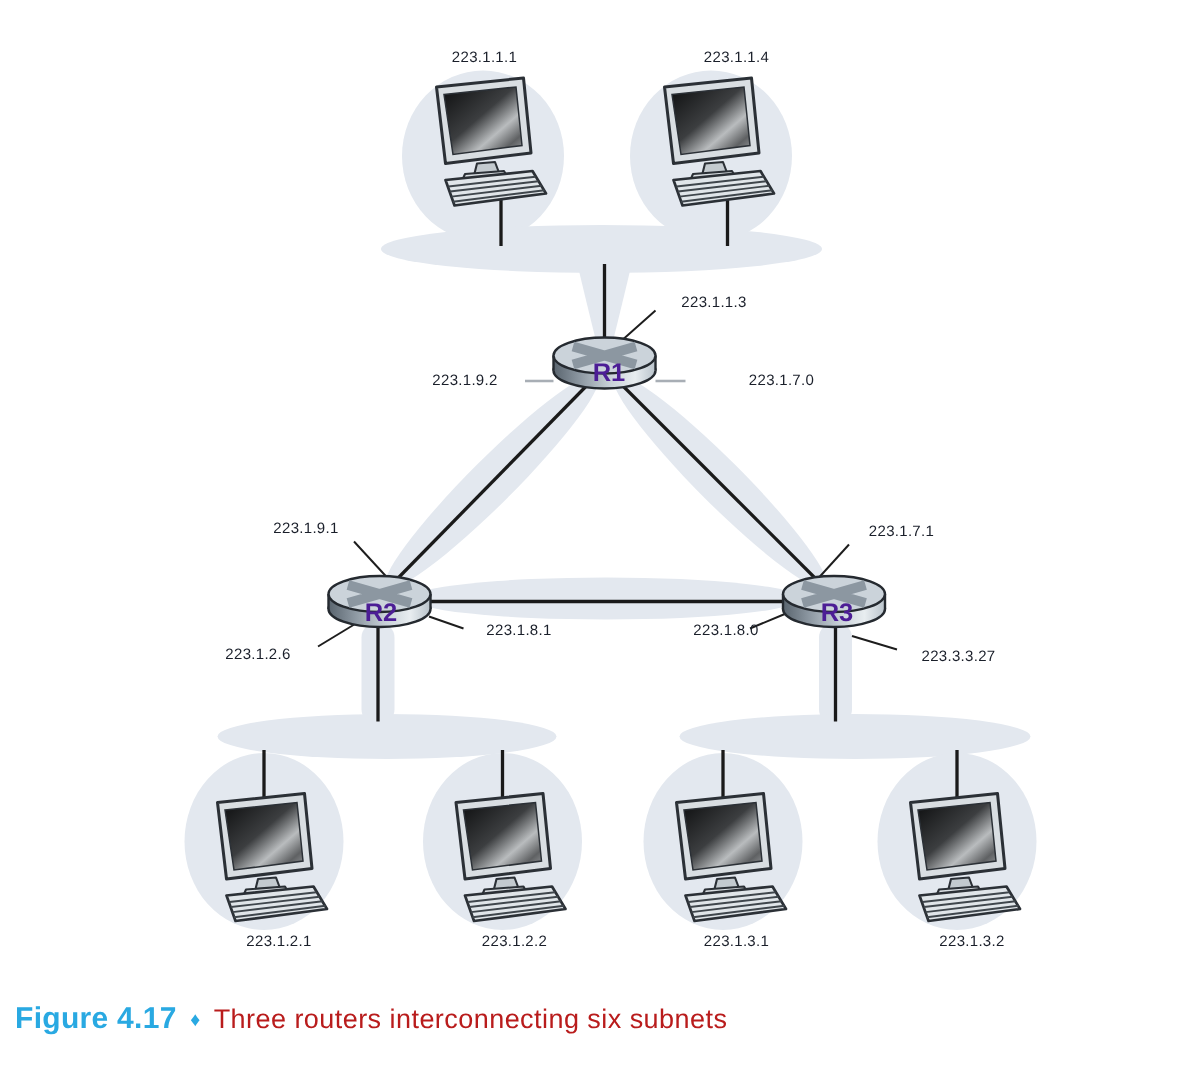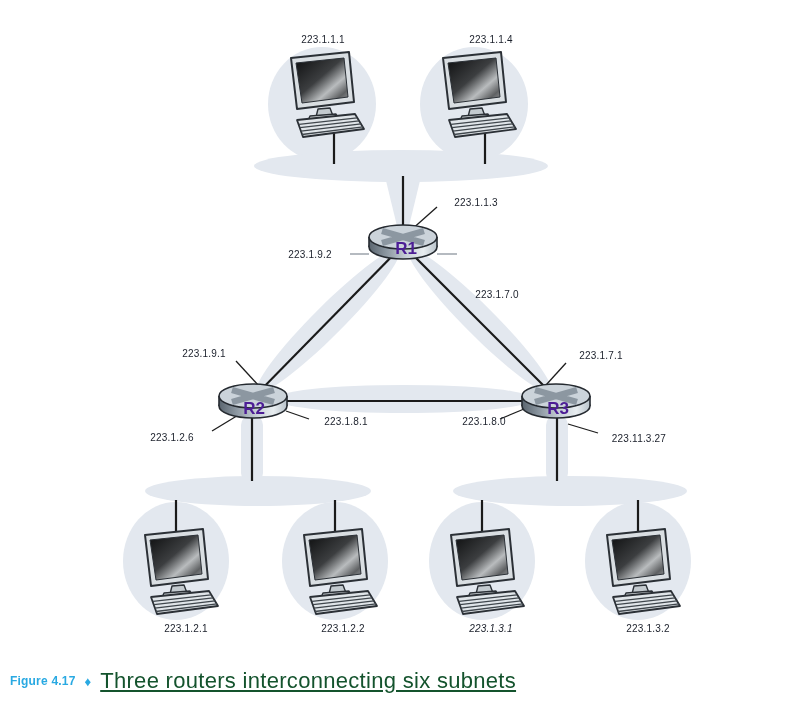--- a/index.html
+++ b/index.html
@@ -39,29 +39,29 @@
     white-space:nowrap;
   }
   .caption{
     position:absolute;
     left:10px;top:668px;
     display:flex;align-items:center;gap:9px;
     white-space:nowrap;
   }
   .caption .fig{
     color:var(--accent);
-    font-size:12px;font-weight:700;letter-spacing:0.2px;
+    font-size:20px;font-weight:700;letter-spacing:0.2px;
   }
   .caption .diamond{
     color:var(--accent);
     font-size:13px;line-height:1;
   }
   .caption .text{
-    color:#14532d;
-    font-size:22px;font-weight:400;letter-spacing:0.3px;text-decoration:underline;
+    color:#b91c1c;
+    font-size:18px;font-weight:400;letter-spacing:0.3px;
   }
 </style>
 </head>
 <body>
 
 <div class="stage">
 
   <svg width="793" height="660" viewBox="0 0 793 660">
     <defs>
       <linearGradient id="gScreen" x1="0" y1="0" x2="1" y2="1">
@@ -159,32 +159,32 @@
   </svg>
 
   <div class="rname" style="left:406px;top:249px;">R1</div>
   <div class="rname" style="left:254px;top:409px;">R2</div>
   <div class="rname" style="left:558px;top:409px;">R3</div>
 
   <div class="ip" style="left:323px;top:39px;">223.1.1.1</div>
   <div class="ip" style="left:479px;top:39px;margin-left:12px;">223.1.1.4</div>
   <div class="ip" style="left:186px;top:628px;">223.1.2.1</div>
   <div class="ip" style="left:343px;top:628px;">223.1.2.2</div>
-  <div class="ip" style="left:491px;top:628px;font-style:italic;">223.1.3.1</div>
+  <div class="ip" style="left:491px;top:628px;">223.1.3.1</div>
   <div class="ip" style="left:648px;top:628px;">223.1.3.2</div>
 
   <div class="ip" style="left:476px;top:202px;">223.1.1.3</div>
   <div class="ip" style="left:310px;top:254px;text-align:right;">223.1.9.2</div>
-  <div class="ip" style="left:497px;top:254px;margin-top:40px;">223.1.7.0</div>
+  <div class="ip" style="left:521px;top:254px;">223.1.7.0</div>
   <div class="ip" style="left:204px;top:353px;text-align:right;">223.1.9.1</div>
   <div class="ip" style="left:172px;top:437px;">223.1.2.6</div>
   <div class="ip" style="left:346px;top:421px;text-align:right;">223.1.8.1</div>
   <div class="ip" style="left:601px;top:355px;">223.1.7.1</div>
   <div class="ip" style="left:484px;top:421px;">223.1.8.0</div>
-  <div class="ip" style="left:639px;top:438px;">223.11.3.27</div>
+  <div class="ip" style="left:639px;top:438px;">223.3.3.27</div>
 
   <div class="caption">
     <span class="fig">Figure 4.17</span>
     <span class="diamond">♦</span>
     <span class="text">Three routers interconnecting six subnets</span>
   </div>
 
 </div>
 
 </body></html>

